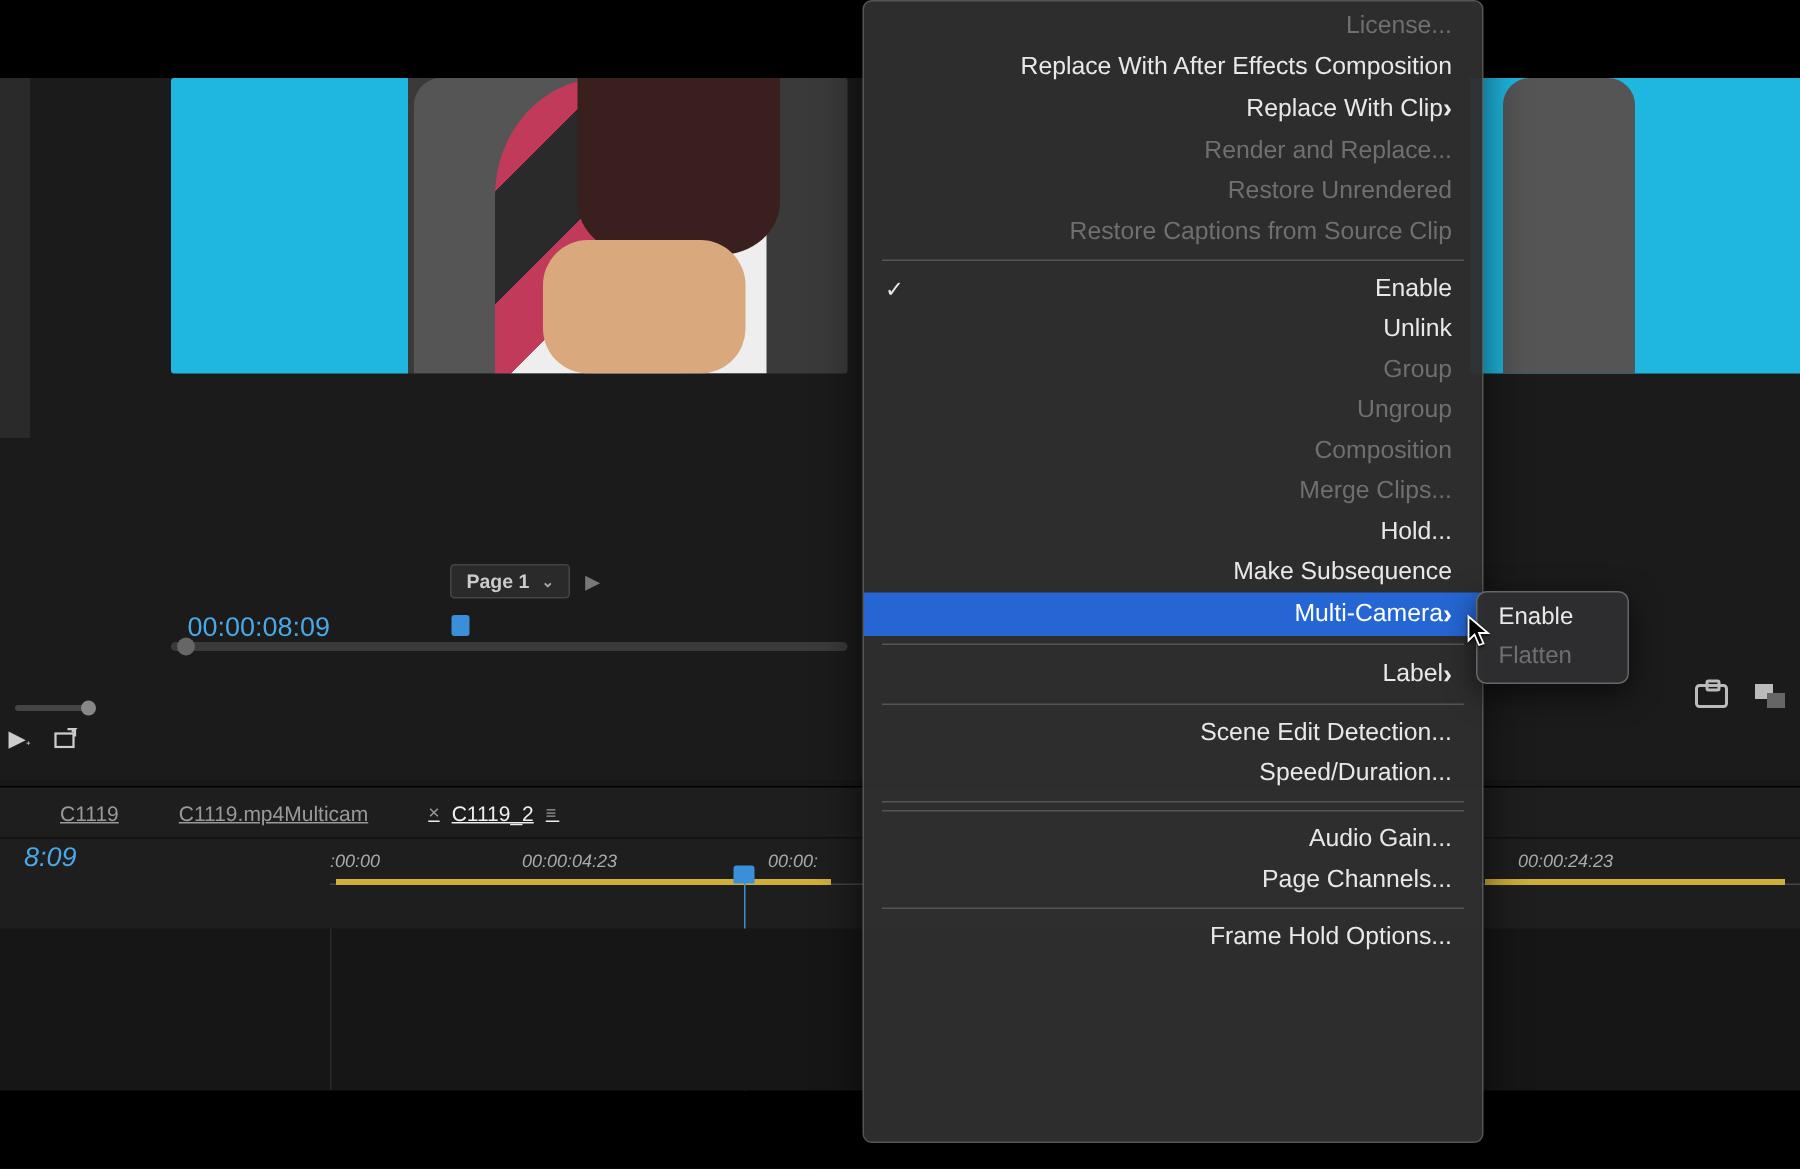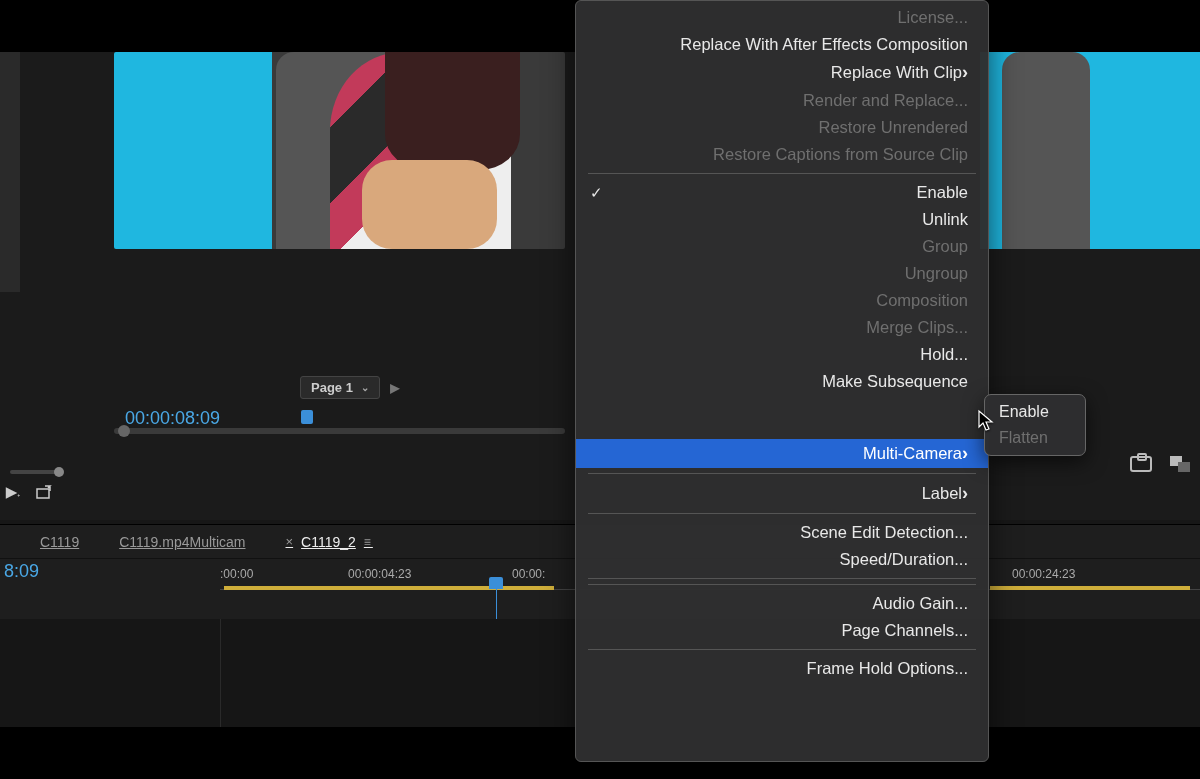--- a/index.html
+++ b/index.html
@@ -46,43 +46,43 @@
 
 
 .timeline-panel { position: absolute; left:0; right:0; top: 472px; bottom:0; background:#1e1e1e; border-top:1px solid #000;}
 .tl-tabs { height:34px; display:flex; align-items:center; gap:40px; padding-left:40px; border-bottom:1px solid #111; font-size:14px; color:#999;}
 .tl-tabs .tab{display:flex; align-items:center; gap:8px;text-decoration:underline;}
 .tl-tabs .tab.active{color:#eee;}
 .tl-tabs .x{color:#999; font-size:13px;}
 .tl-tabs .menu{color:#999; font-size:12px; letter-spacing:2px;}
 
 .tl-head { position:absolute; top:34px; left:0; right:0; height:40px;}
-.tl-head .tc { position:absolute; left:4px; top:2px; color:#4aa8e6; font-size:18px;}
+.tl-head .tc { position:absolute; left:16px; top:2px; color:#4aa8e6; font-size:18px;font-style:italic;}
 .tl-head .ruler { position:absolute; left:220px; right:0; top:8px; height:26px;}
-.tl-head .ruler .lbl{position:absolute; top:0; font-size:12px; color:#aaa;}
+.tl-head .ruler .lbl{position:absolute; top:0; font-size:12px; color:#aaa;font-style:italic;}
 .tl-head .ruler .baseline{position:absolute; left:0; right:0; top:22px; height:1px; background:#444;}
 .tl-head .yellow{position:absolute; top:19px; height:4px; background:#cfae3a;}
 
 .tl-tools { position:absolute; top:74px; left:6px; display:flex; gap:18px; align-items:center;}
 .tl-tools .flag{width:0;height:0;border-left:8px solid transparent;border-right:8px solid transparent;border-top:12px solid #3b8fd9;}
 .tl-tools .diamond{width:10px; height:10px; background:#888; transform:rotate(45deg);}
 .tl-tools .wrench{color:#999; font-size:16px;}
 .tl-tools .cc{border:1px solid #666; color:#666; font-size:10px; padding:19px 3px; border-radius:3px;margin-top:40px;}
 
 .playhead-line{position:absolute; top:56px; bottom:0; width:1px; background:#3b8fd9;}
 .playhead-cap{position:absolute; top:52px; width:14px; height:12px; background:#3b8fd9; border-radius:2px 2px 0 0; transform:translateX(-50%);}
 
 .tl-tracks{position:absolute; top:94px; left:0; right:0; bottom:0; background:#161616;}
 .tl-tracks .vline{position:absolute; top:0; bottom:0; width:1px; background:#2a2a2a;}
 
 
 .ctx { position:absolute; left:575px; top:0; width:414px; bottom:17px; background:rgba(46,46,48,0.97); border:1px solid #555; border-radius:6px; box-shadow:0 8px 30px rgba(0,0,0,0.6); z-index:50; overflow:hidden; padding:3px 0;}
 .ctx .item{padding:4px 20px 4px 40px; font-size:16.5px; color:#e8e8e8; position:relative; display:flex; align-items:center; justify-content:flex-end;}
 .ctx .item.disabled{color:#6f6f6f;}
-.ctx .item.highlight{background:#2566d4; color:#fff;margin-top:44px;}
+.ctx .item.highlight{background:#2566d4; color:#fff;}
 .ctx .sep{height:1px; background:#555; margin:5px 12px;}
 .ctx .check{position:absolute; left:14px; color:#e8e8e8; font-size:15px;}
 .ctx .arr{font-size:18px; color:inherit; font-weight:bold;}
 
 .submenu{position:absolute; left:984px; top:394px; width:102px; background:rgba(46,46,48,0.98); border:1px solid #666; border-radius:7px; box-shadow:0 6px 20px rgba(0,0,0,0.6); z-index:60; padding:4px 0;}
 .submenu .sitem{padding:4px 14px; font-size:16px; color:#e8e8e8;}
 .submenu .sitem.disabled{color:#6f6f6f;}
 
 .cursor{position:absolute; left:977px; top:409px; z-index:70; pointer-events:none;}
 .cursor svg{filter:drop-shadow(0 1px 1px rgba(0,0,0,0.8));}

